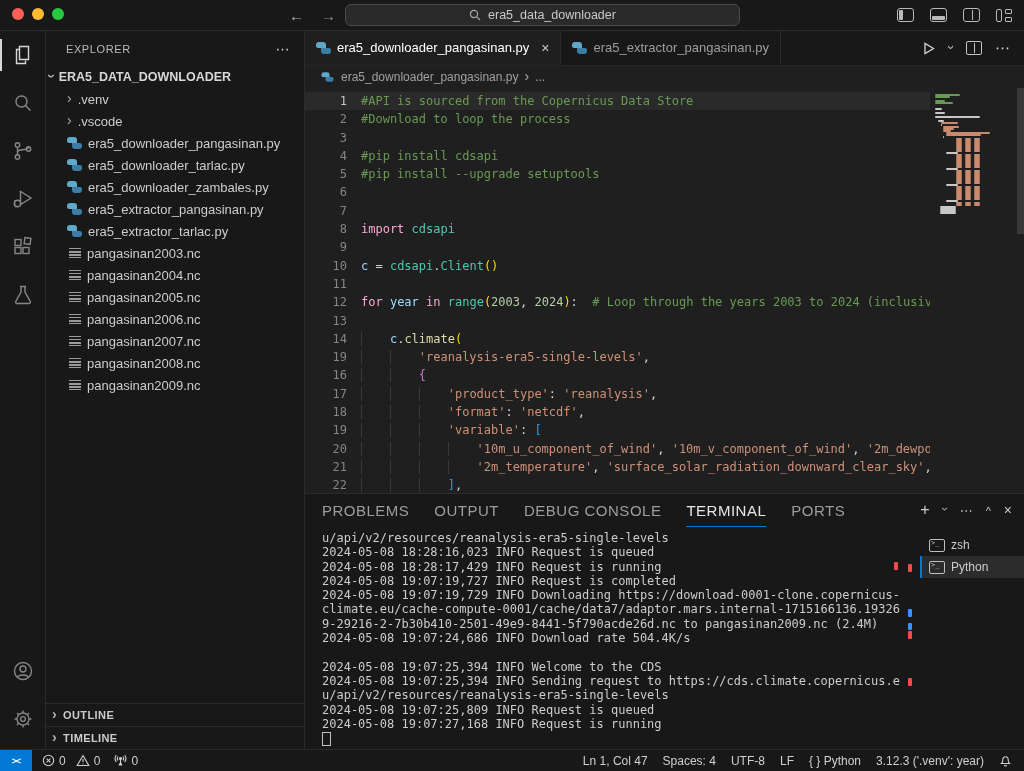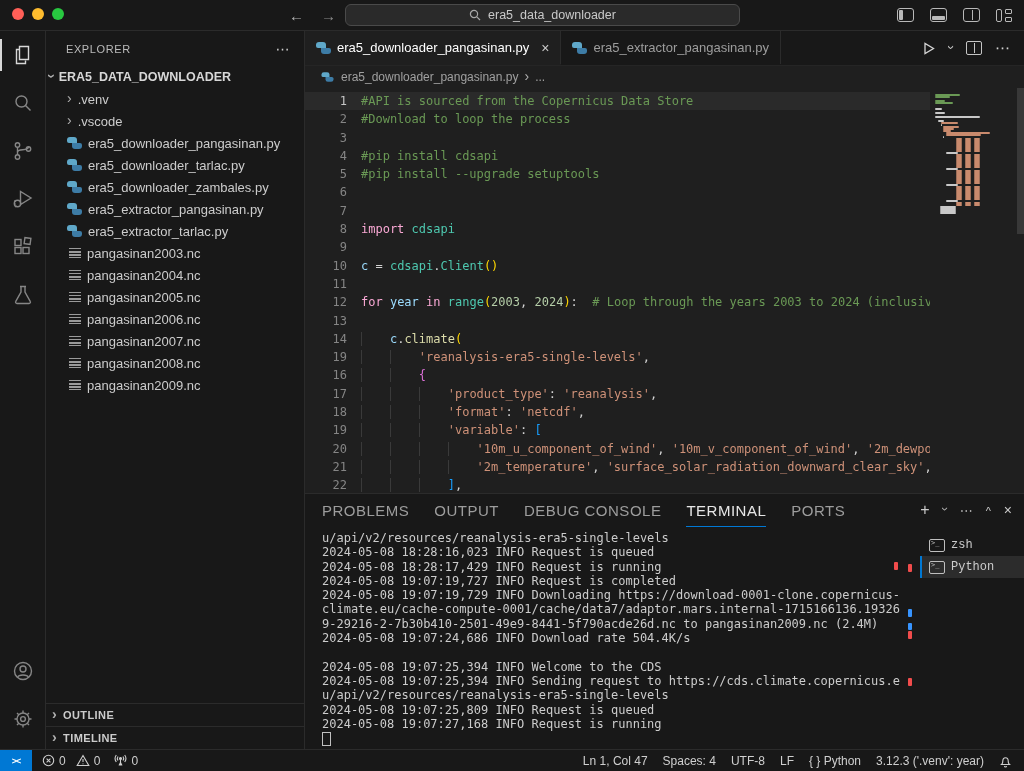--- a/index.html
+++ b/index.html
@@ -89,35 +89,35 @@
   .ptab{margin-right:25px;height:100%;display:flex;align-items:center;font-size:15px;letter-spacing:.5px;color:#9d9d9d;
         border-bottom:1px solid transparent;}
   .ptab.active{color:#e7e7e7;border-bottom:1px solid #0078d4;}
   .panel-actions{margin-left:auto;display:flex;align-items:center;gap:13px;color:#cccccc;font-size:13px;}
   .panel-body{flex:1;display:flex;position:relative;min-height:0;}
   .term-out{flex:1;padding:5px 0 0 17px;font-family:"DejaVu Sans Mono",monospace;font-size:12px;line-height:14.3px;
             color:#cccccc;white-space:pre;overflow:hidden;}
   .cursor-box{display:inline-block;width:7px;height:12px;border:1px solid #c0c0c0;vertical-align:middle;}
   .ruler{position:absolute;top:0;bottom:0;right:108px;width:16px;}
   .rmark{position:absolute;width:4px;border-radius:1px;}
-  .term-side{width:104px;padding-top:8px;flex:none;font-family:Liberation Mono, monospace;}
+  .term-side{width:104px;padding-top:8px;flex:none;}
   .term-item{height:22px;display:flex;align-items:center;gap:6px;padding-left:7px;font-size:12px;color:#cccccc;
              border-left:2px solid transparent;}
   .term-item.active{background:rgba(255,255,255,.09);border-left:2px solid #0078d4;}
   .termico{width:14px;height:11px;border:1px solid #bfbfbf;border-radius:2px;position:relative;flex:none;}
   .termico::before{content:">_";position:absolute;left:1px;top:-1px;font-family:"DejaVu Sans Mono",monospace;font-size:7px;color:#bfbfbf;}
 
   
   .statusbar{height:21px;background:#181818;border-top:1px solid #2b2b2b;display:flex;align-items:center;
              font-size:12px;color:#cfcfcf;flex:none;}
   .remote{width:32px;height:100%;background:#0078d4;color:#fff;display:flex;align-items:center;justify-content:center;
           font-size:9px;font-weight:700;letter-spacing:-1px;}
   .sb-left{display:flex;align-items:center;gap:14px;padding-left:10px;}
   .sb-grp{display:flex;align-items:center;gap:4px;}
-  .sb-right{margin-left:auto;display:flex;align-items:flex-end;gap:15px;padding-right:12px;}
+  .sb-right{margin-left:auto;display:flex;align-items:flex-start;gap:15px;padding-right:12px;}
   .sb-right .itm{white-space:nowrap;}
   svg.sico{stroke:#cfcfcf;fill:none;stroke-width:1.1;}
 </style>
 </head>
 <body>
 
 <div class="app">
 
   <div class="titlebar">
     <div class="traffic">

